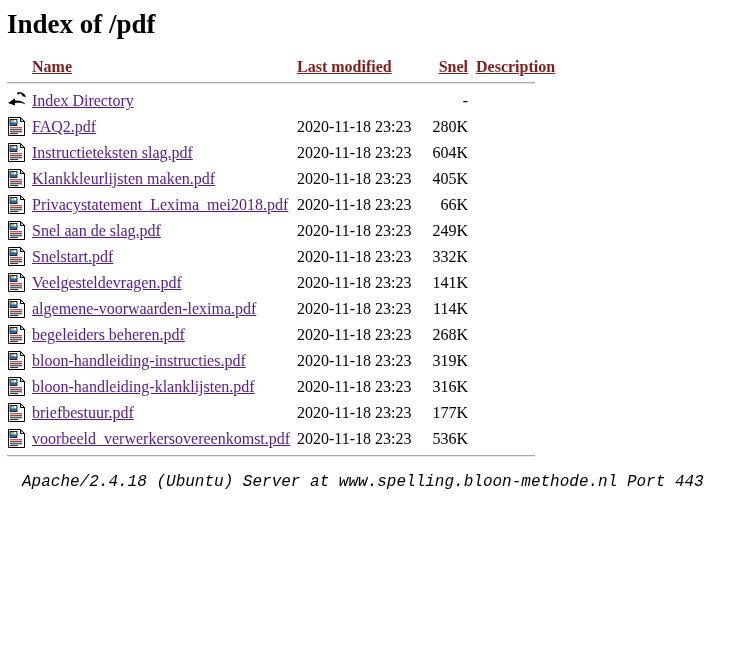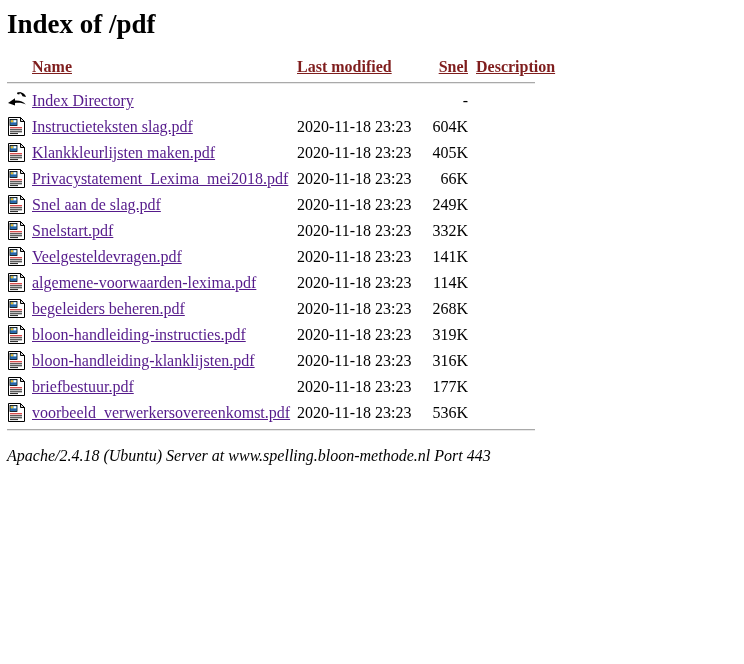--- a/index.html
+++ b/index.html
@@ -118,24 +118,24 @@
     width: 20px;
     height: 22px;
     vertical-align: middle;
     position: relative;
     top: -1px;
   }
   .icon svg { display: block; }
 
   
   .footer-address {
-    font-family: Liberation Serif, serif;
+    font-family: Liberation Mono, monospace;
     font-style: italic;
     font-size: 16px;
-    margin: 0;
+    margin: 15px;
     padding: 0 4px 0 7px;
     line-height: 1;
   }
   .footer-wrap { margin-top: 10px; }
   .footer-address { margin-top: 13px; }
 </style>
 </head>
 <body>
 
 <div class="page">
@@ -184,20 +184,38 @@
                 <path d="M13.5 1.5 L13.5 5.5 L17.5 5.5 Z" fill="#d8d8d8" stroke="#000000" stroke-width="1"></path>
                 <rect x="3" y="3.5" width="7" height="6" fill="#2e8fd6" stroke="#000000" stroke-width="0.8"></rect>
                 <rect x="3.7" y="4.2" width="2.6" height="2.2" fill="#e8b52a"></rect>
                 <rect x="6.6" y="4.2" width="2.7" height="2.2" fill="#ffffff"></rect>
                 <rect x="3.7" y="6.8" width="5.6" height="2.0" fill="#2864a8"></rect>
                 <rect x="3" y="11.2" width="12" height="1.1" fill="#cc2222"></rect>
                 <rect x="3" y="13.2" width="12" height="1.1" fill="#333333"></rect>
                 <rect x="3" y="15.2" width="12" height="1.1" fill="#333333"></rect>
                 <rect x="3" y="17.0" width="8" height="1.1" fill="#333333"></rect>
               </svg></span></td>
+          <td class="col-name"><a href="#">FAQ2.pdf</a></td>
+          <td class="col-date">2020-11-18 23:23</td>
+          <td class="col-size">280K</td>
+          <td class="col-desc"></td>
+        </tr>
+        <tr class="file-row">
+          <td class="col-icon"><span class="icon"><svg width="20" height="22" viewBox="0 0 20 22">
+                <path d="M1.5 1.5 L13.5 1.5 L17.5 5.5 L17.5 19.5 L1.5 19.5 Z" fill="#ffffff" stroke="#000000" stroke-width="1"></path>
+                <path d="M13.5 1.5 L13.5 5.5 L17.5 5.5 Z" fill="#d8d8d8" stroke="#000000" stroke-width="1"></path>
+                <rect x="3" y="3.5" width="7" height="6" fill="#2e8fd6" stroke="#000000" stroke-width="0.8"></rect>
+                <rect x="3.7" y="4.2" width="2.6" height="2.2" fill="#e8b52a"></rect>
+                <rect x="6.6" y="4.2" width="2.7" height="2.2" fill="#ffffff"></rect>
+                <rect x="3.7" y="6.8" width="5.6" height="2.0" fill="#2864a8"></rect>
+                <rect x="3" y="11.2" width="12" height="1.1" fill="#cc2222"></rect>
+                <rect x="3" y="13.2" width="12" height="1.1" fill="#333333"></rect>
+                <rect x="3" y="15.2" width="12" height="1.1" fill="#333333"></rect>
+                <rect x="3" y="17.0" width="8" height="1.1" fill="#333333"></rect>
+              </svg></span></td>
           <td class="col-name"><a href="#">Instructieteksten slag.pdf</a></td>
           <td class="col-date">2020-11-18 23:23</td>
           <td class="col-size">604K</td>
           <td class="col-desc"></td>
         </tr>
         <tr class="file-row">
           <td class="col-icon"><span class="icon"><svg width="20" height="22" viewBox="0 0 20 22">
                 <path d="M1.5 1.5 L13.5 1.5 L17.5 5.5 L17.5 19.5 L1.5 19.5 Z" fill="#ffffff" stroke="#000000" stroke-width="1"></path>
                 <path d="M13.5 1.5 L13.5 5.5 L17.5 5.5 Z" fill="#d8d8d8" stroke="#000000" stroke-width="1"></path>
                 <rect x="3" y="3.5" width="7" height="6" fill="#2e8fd6" stroke="#000000" stroke-width="0.8"></rect>

